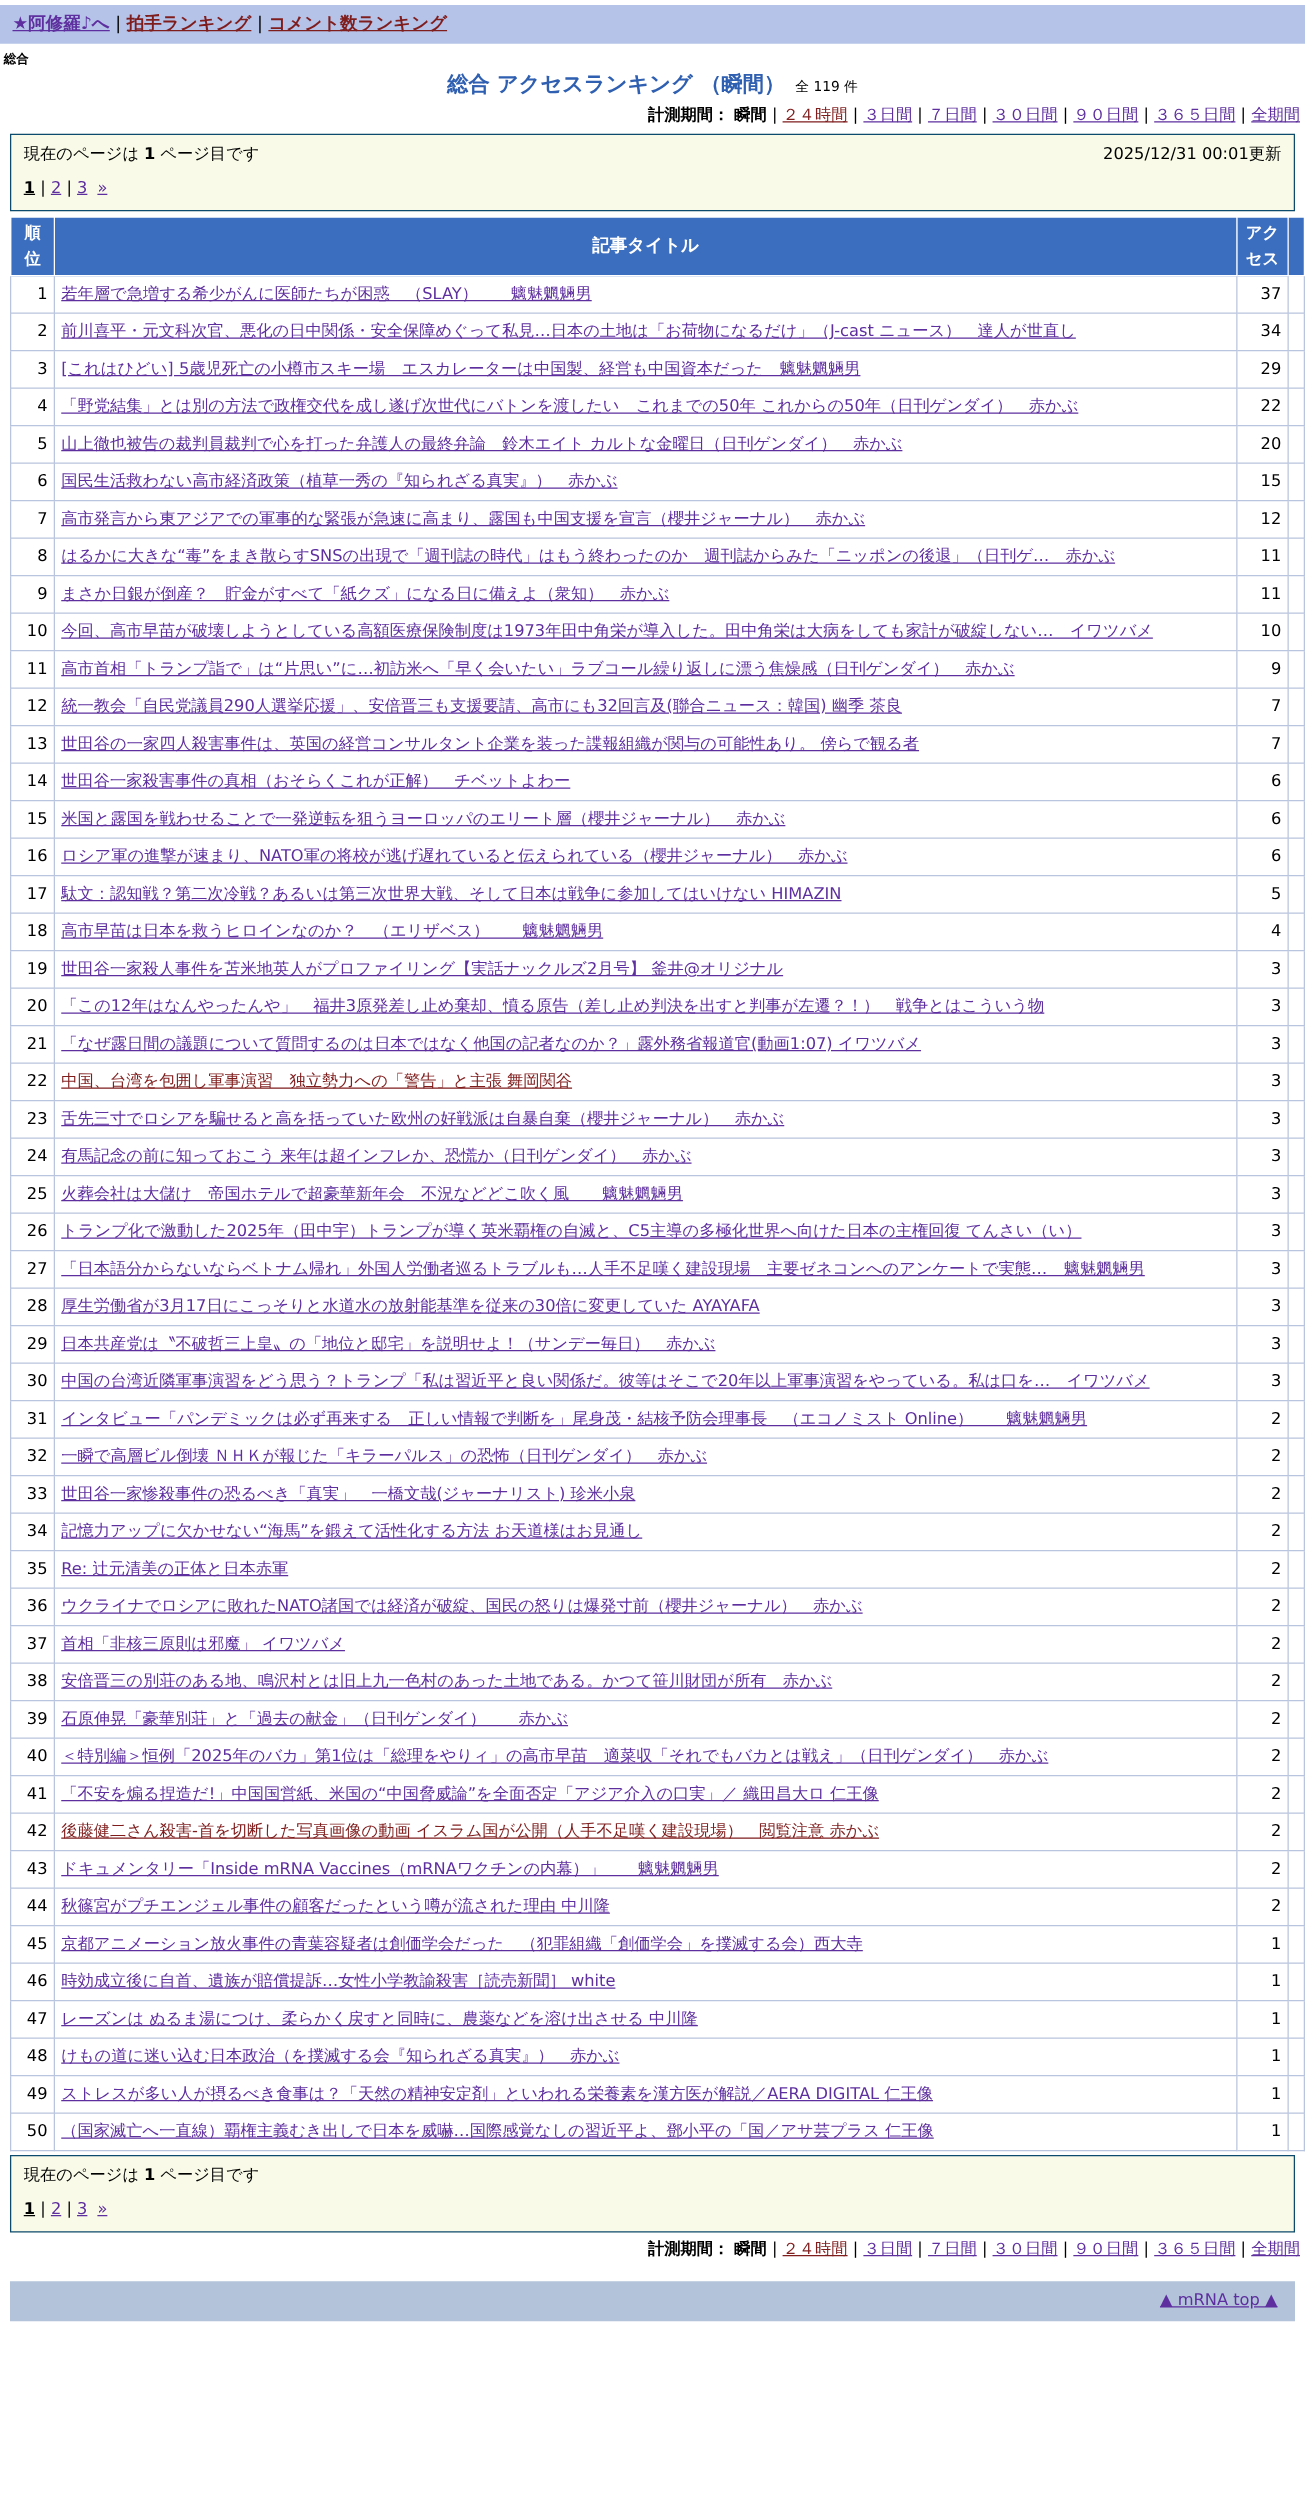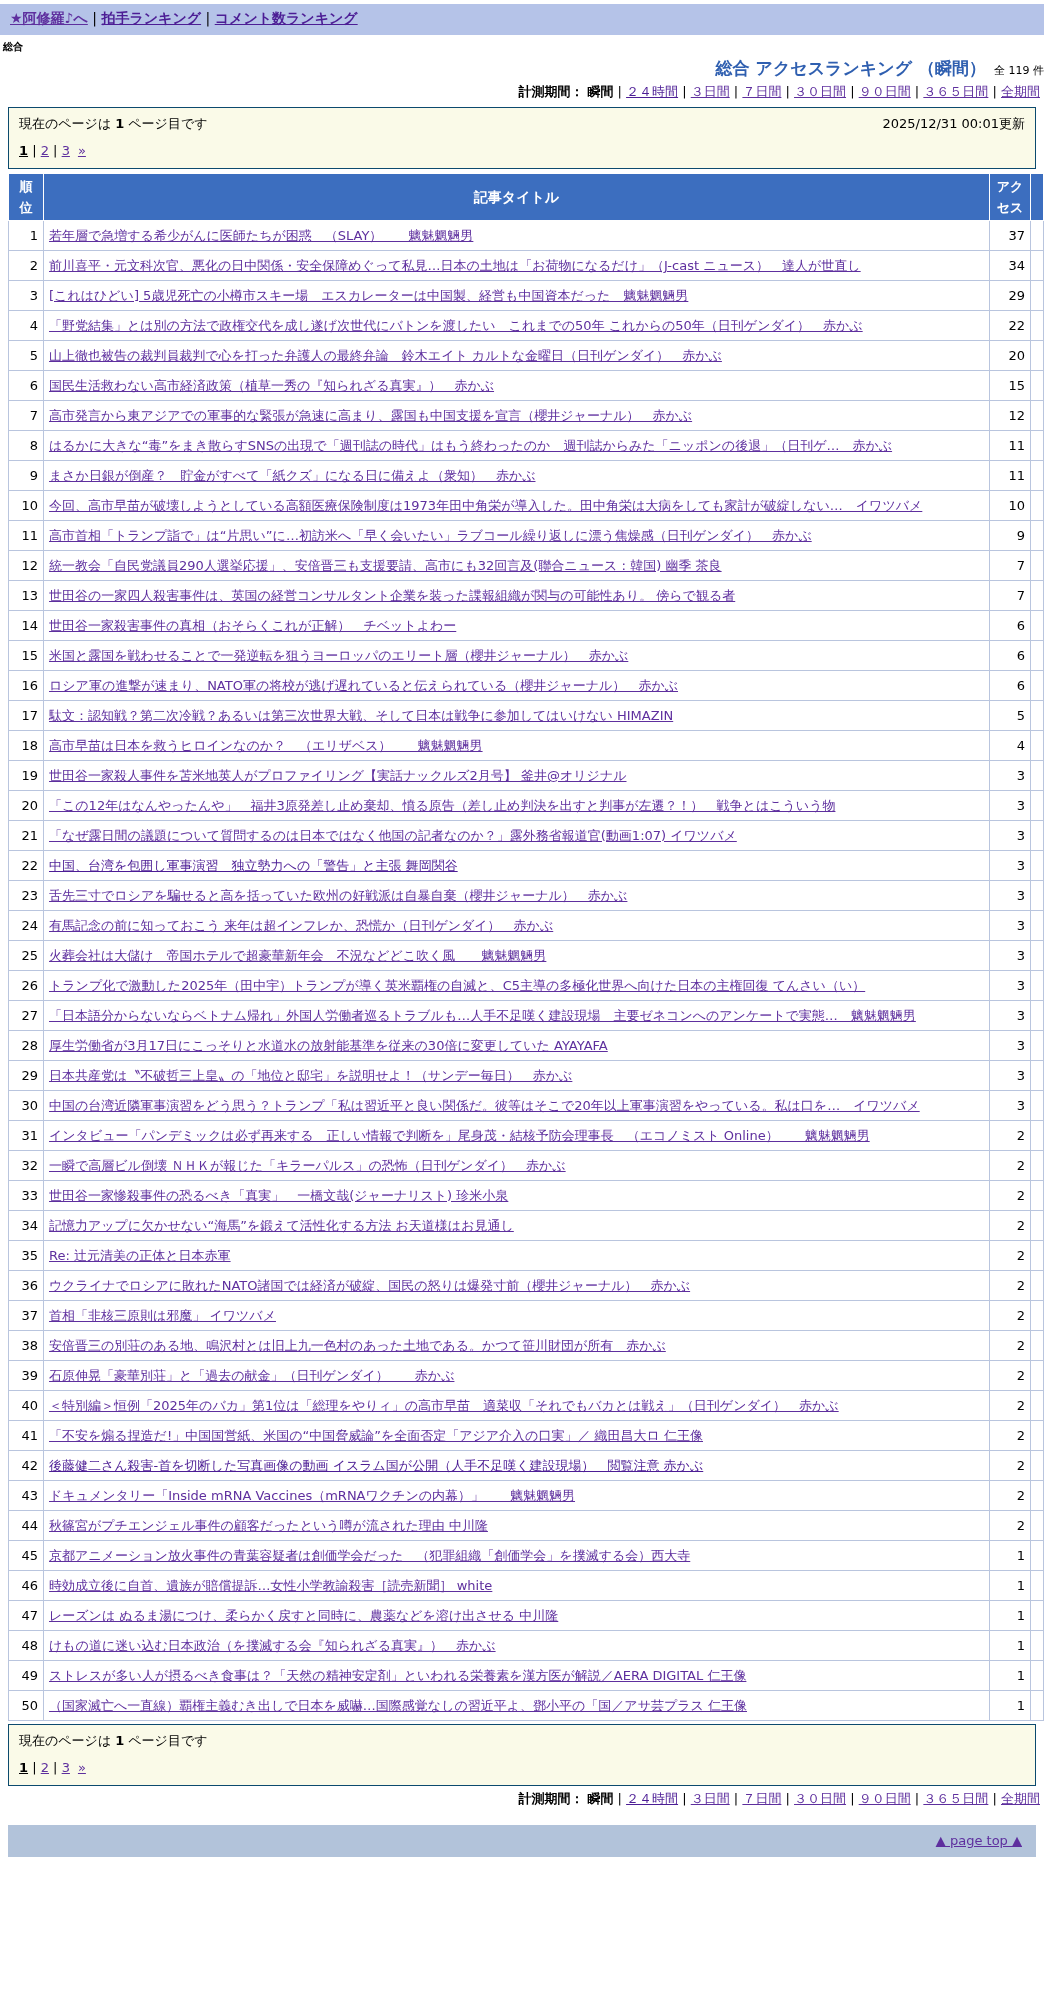--- a/index.html
+++ b/index.html
@@ -4,39 +4,39 @@
 <style>
   html,body{margin:0;padding:0;background:#ffffff;}
   body{
     width:1044px;
     font-family:"DejaVu Sans","Liberation Sans",sans-serif;
     font-size:13px;
     color:#000;
   }
   a{text-decoration:underline;cursor:pointer;}
   .lnk-visited{color:#5e2f9e;}
-  .lnk-unvisited{color:#4c1d95;}
+  .lnk-unvisited{color:#7f1d1d;}
 
   
   .topbar{
     background:#b5c3e8;
     margin-top:4px;
     padding:6px 10px 7px;
     font-size:14px;
     font-weight:bold;
   }
   .sep{color:#000;font-weight:normal;}
 
   .section-label{
     font-size:10px;
     font-weight:bold;
     padding:5px 4px 0 3px;
   }
 
-  .title-line{text-align:right;padding-top:3px;line-height:1.3;}
+  .title-line{text-align:center;padding-top:3px;line-height:1.3;}
   .title-main{color:#2f5fb0;font-size:17px;font-weight:bold;}
   .title-count{font-size:11px;margin-left:8px;}
 
   .period-line{
     text-align:right;
     padding:4px 4px 3px 0;
     font-size:13px;
   }
   .period-label{font-weight:bold;font-family:Liberation Mono, monospace;}
   .period-current{font-weight:bold;margin-left:4px;}
@@ -437,16 +437,16 @@
 <div class="pagebox">
   <div class="pi-row">
     <span class="pi-current"><span>現在のページは</span><b>1</b><span>ページ目です</span></span>
   </div>
   <div class="pagination"><b class="pg-current">1</b><span class="sep"> | </span><a class="lnk-visited" href="#">2</a><span class="sep"> | </span><a class="lnk-visited" href="#">3</a><a class="lnk-visited pg-next" href="#">»</a></div>
 </div>
 
 <div class="period-line"><span class="period-label">計測期間：</span><span class="period-current">瞬間</span><span class="sep"> | </span><a class="lnk-unvisited" href="#">２４時間</a><span class="sep"> | </span><a class="lnk-visited" href="#">３日間</a><span class="sep"> | </span><a class="lnk-visited" href="#">７日間</a><span class="sep"> | </span><a class="lnk-visited" href="#">３０日間</a><span class="sep"> | </span><a class="lnk-visited" href="#">９０日間</a><span class="sep"> | </span><a class="lnk-visited" href="#">３６５日間</a><span class="sep"> | </span><a class="lnk-visited" href="#">全期間</a></div>
 
 <div class="pagetop-bar">
-  <a class="lnk-visited">▲ page top ▲</a>
+  <a class="lnk-visited">▲ mRNA top ▲</a>
 </div>
 
 <div class="bottom-pad"></div>
 
 </body></html>

